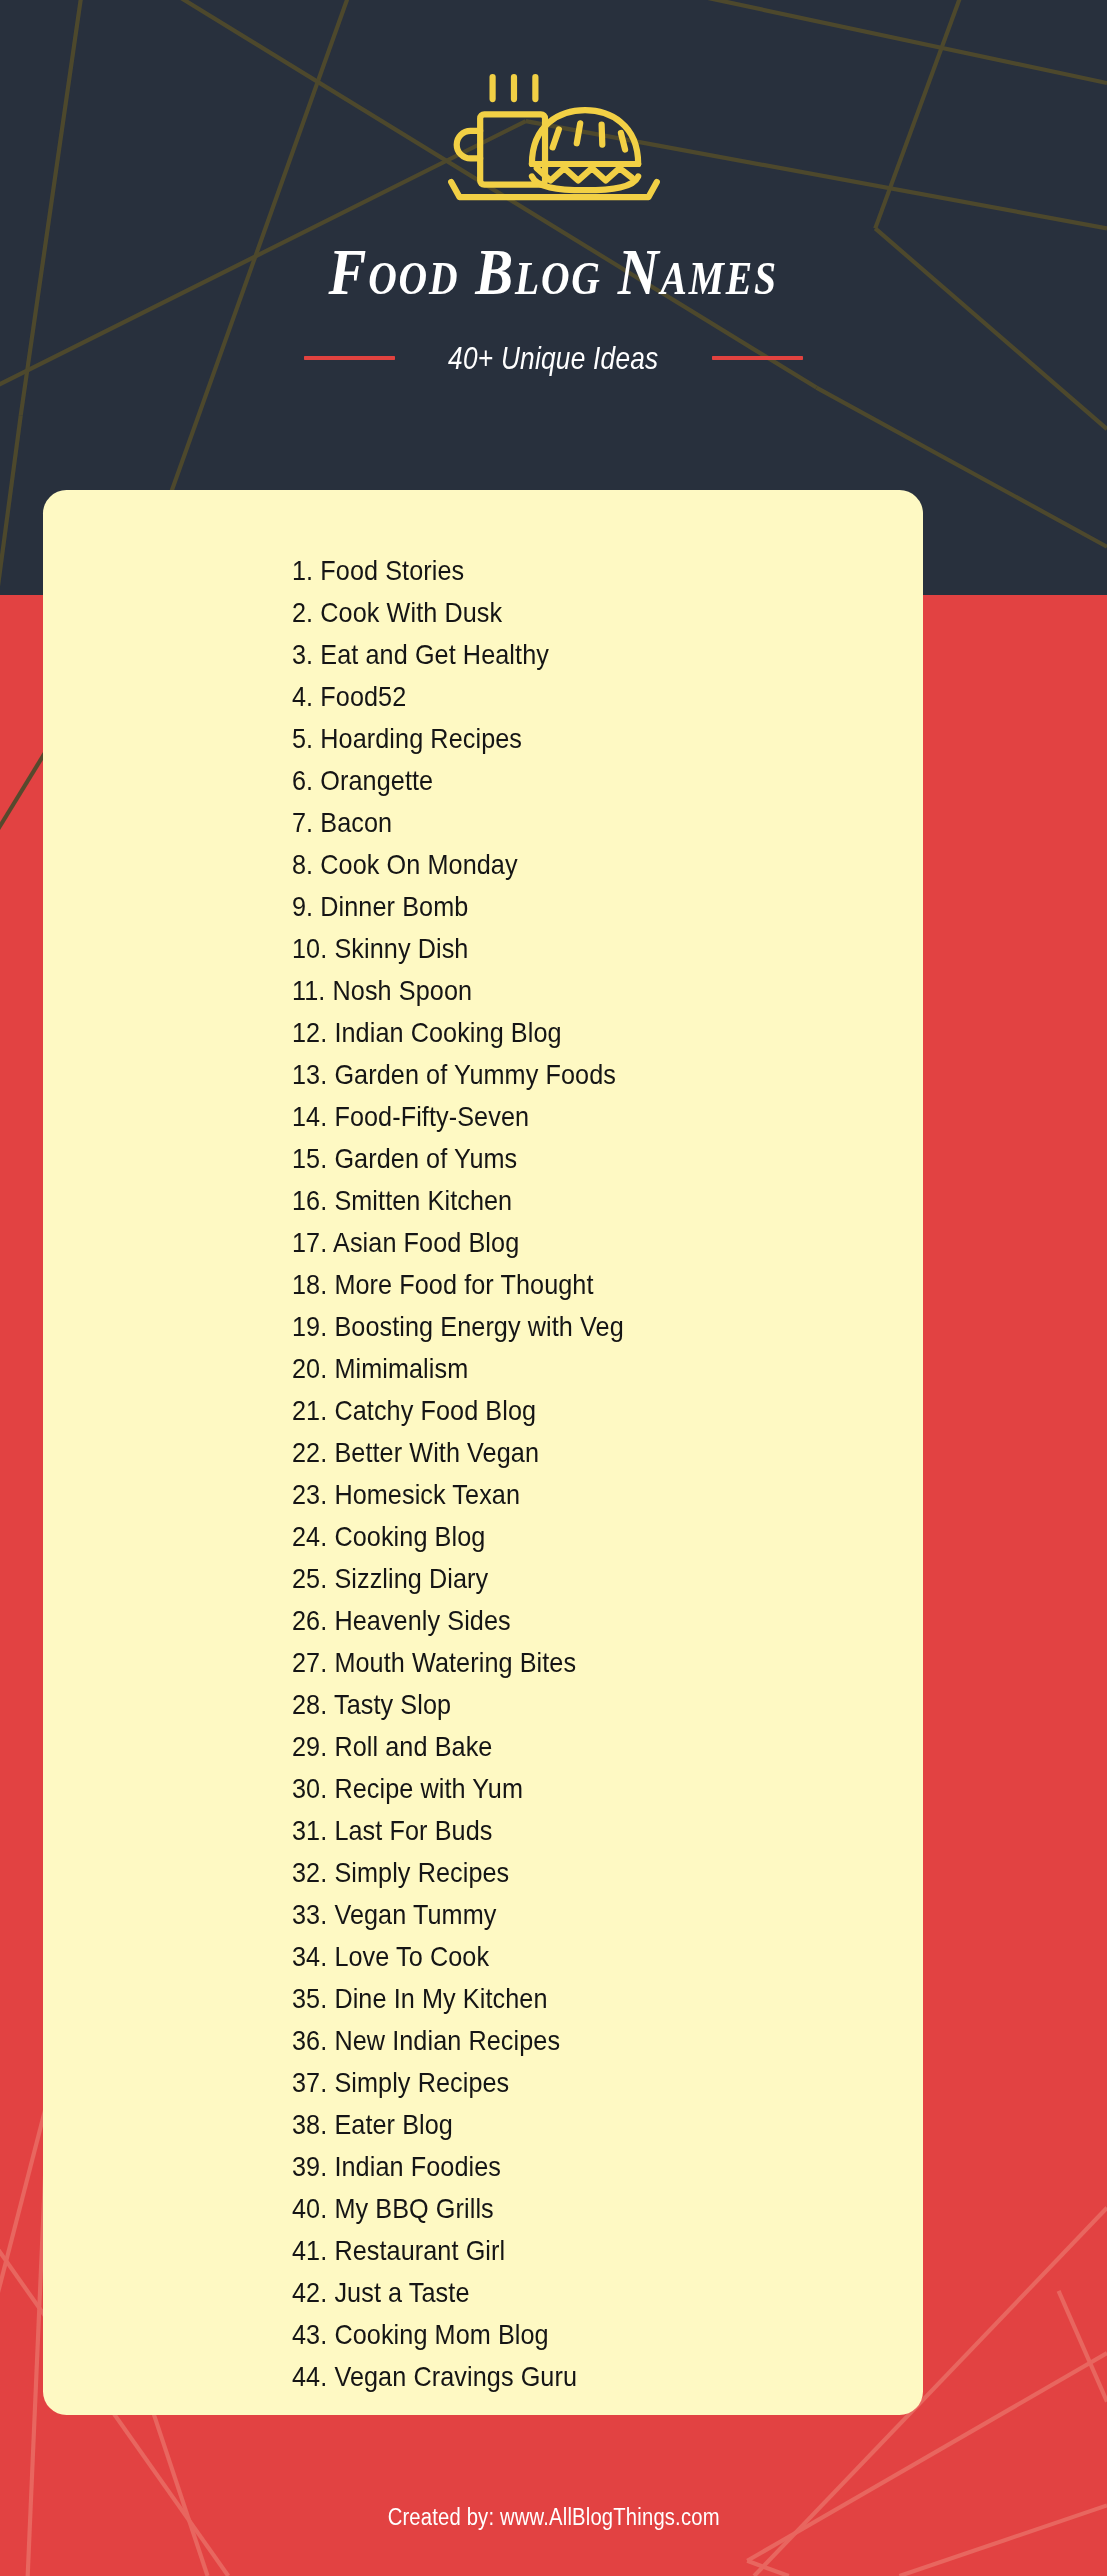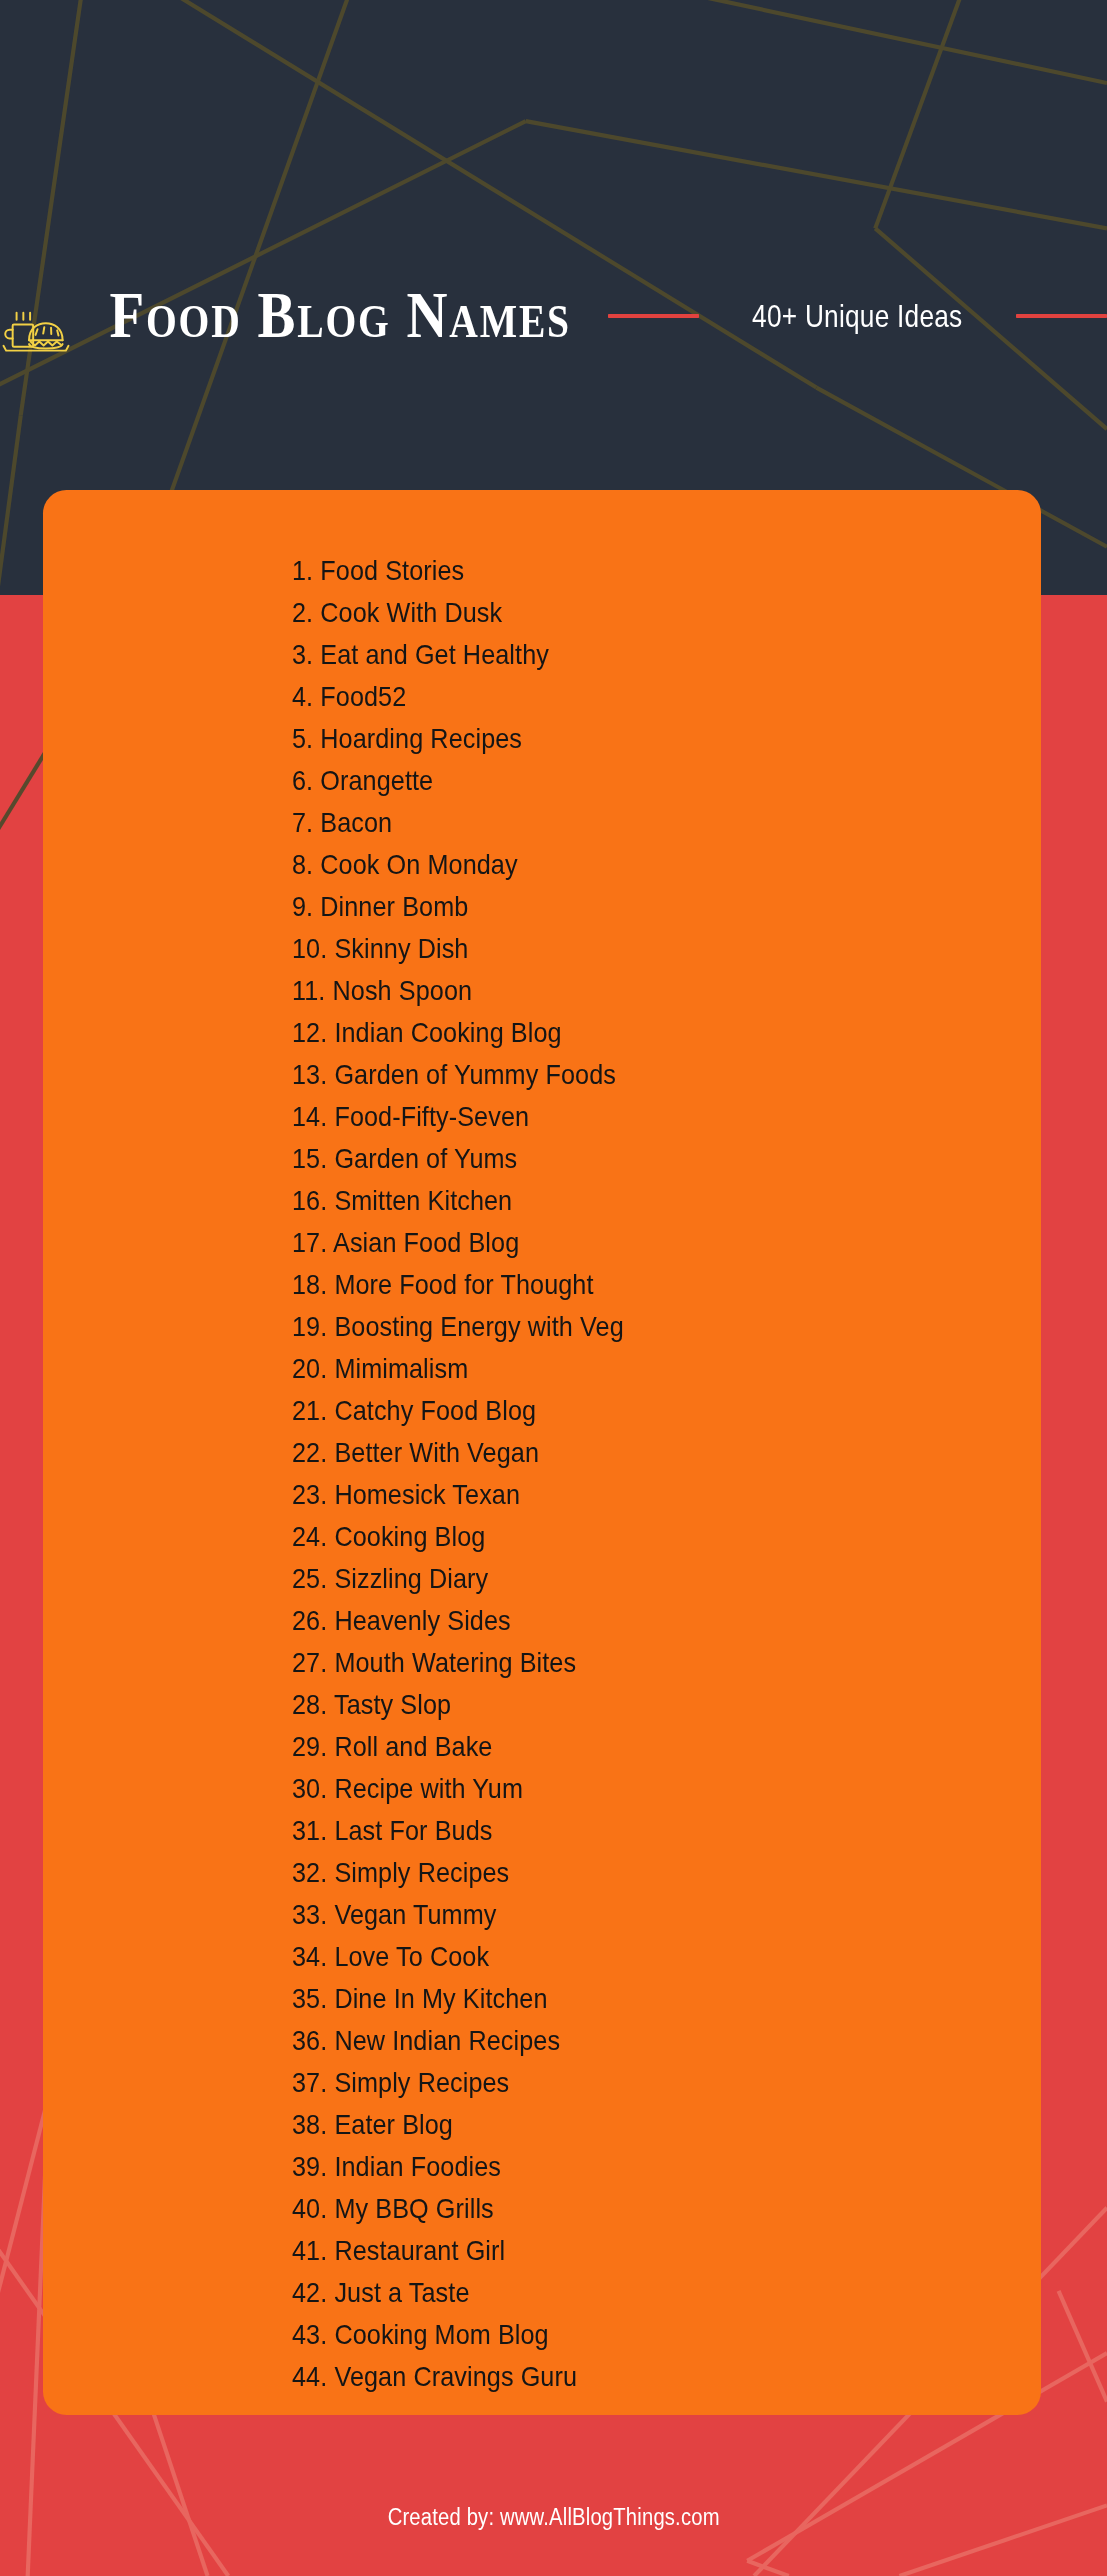--- a/index.html
+++ b/index.html
@@ -35,22 +35,23 @@
   }
 
   
   .header {
     position: absolute;
     left: 0; top: 0;
     width: 1107px;
     height: 595px;
     z-index: 3;
     display: flex;
-    flex-direction: row;
+    flex-direction: column;
     align-items: center;
+    font-style: italic;
   }
 
   .logo-icon {
     margin-top: 66px;
     width: 228px;
     height: 138px;
   }
 
   .page-title {
     margin-top: 35px;
@@ -89,23 +90,23 @@
     white-space: nowrap;
     transform: scaleX(0.82);
     line-height: 1;
   }
 
   
   .card {
     position: absolute;
     left: 43px;
     top: 490px;
-    width: 998px;
+    width: 880px;
     height: 1925px;
-    background: #f97316;
+    background: #fef9c3;
     border-radius: 23.5px;
     z-index: 4;
     padding-top: 60px;
     padding-left: 249px;
   }
 
   .name-list {
     list-style: none;
   }
 

